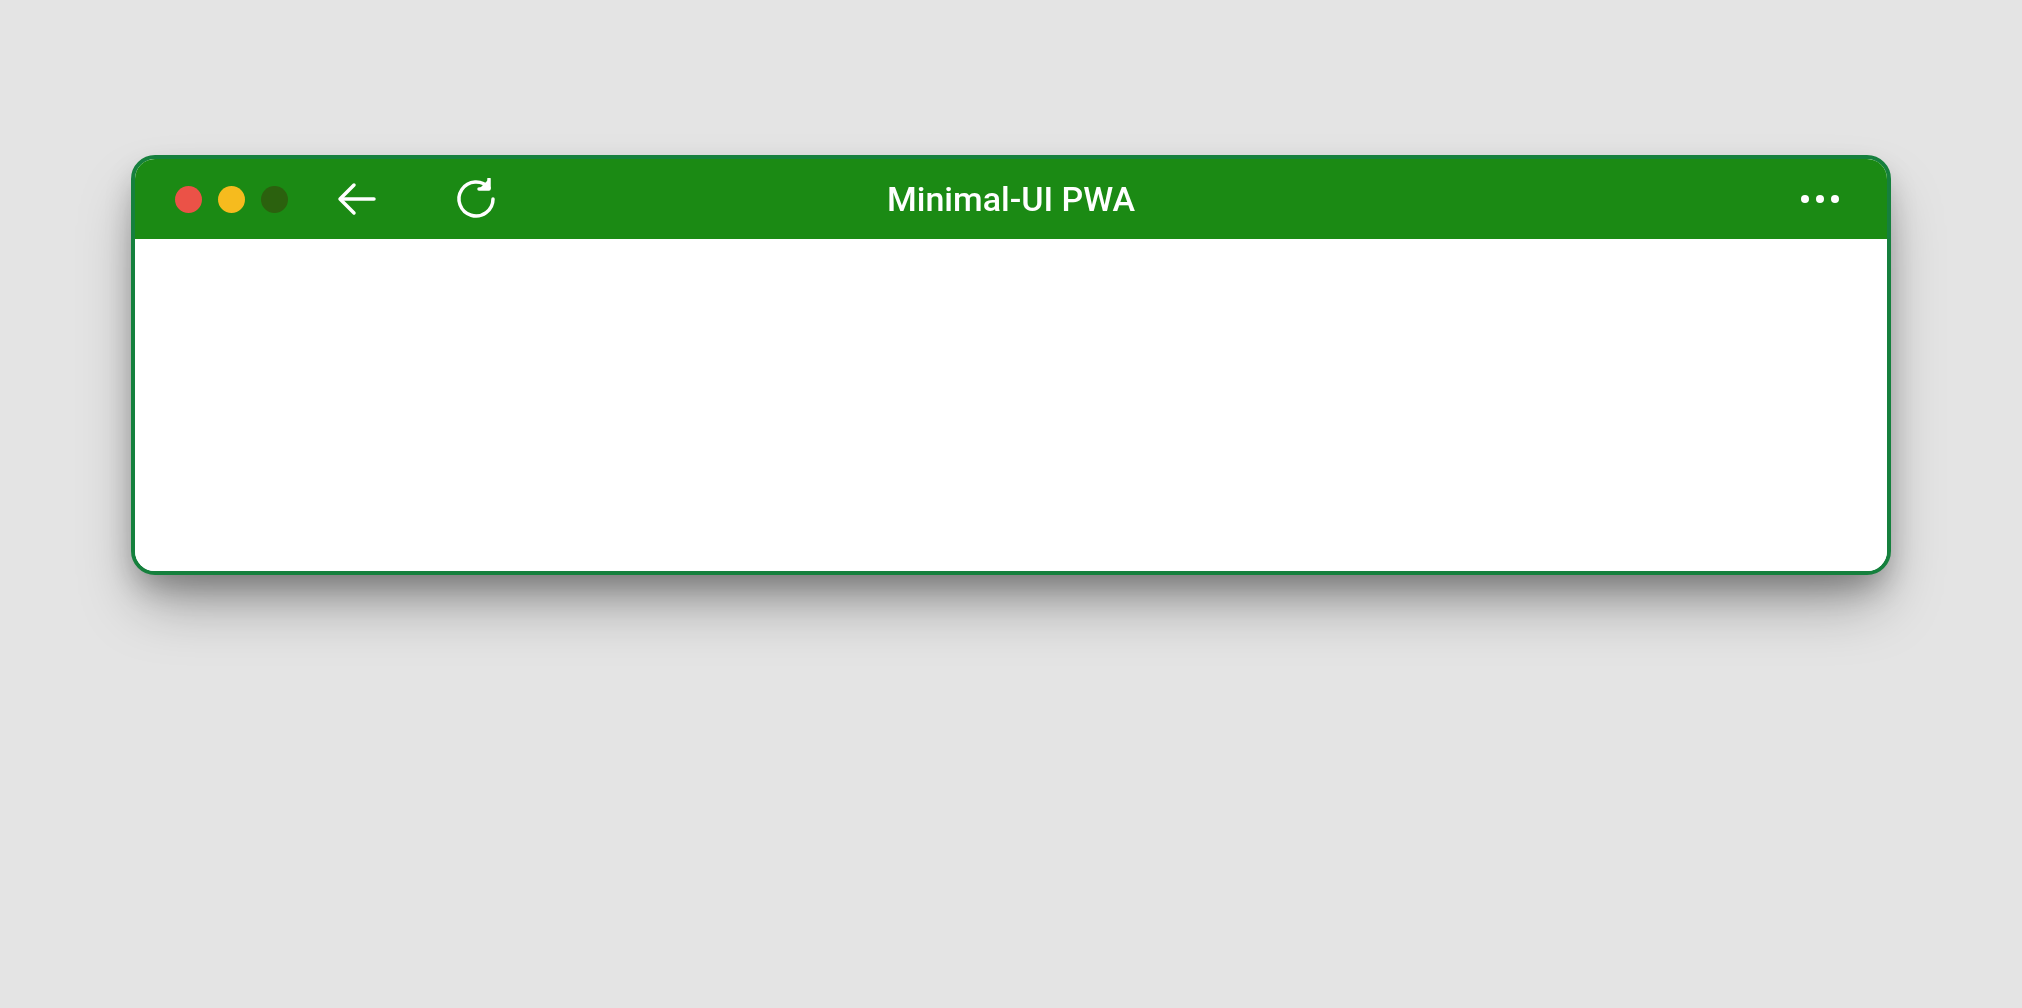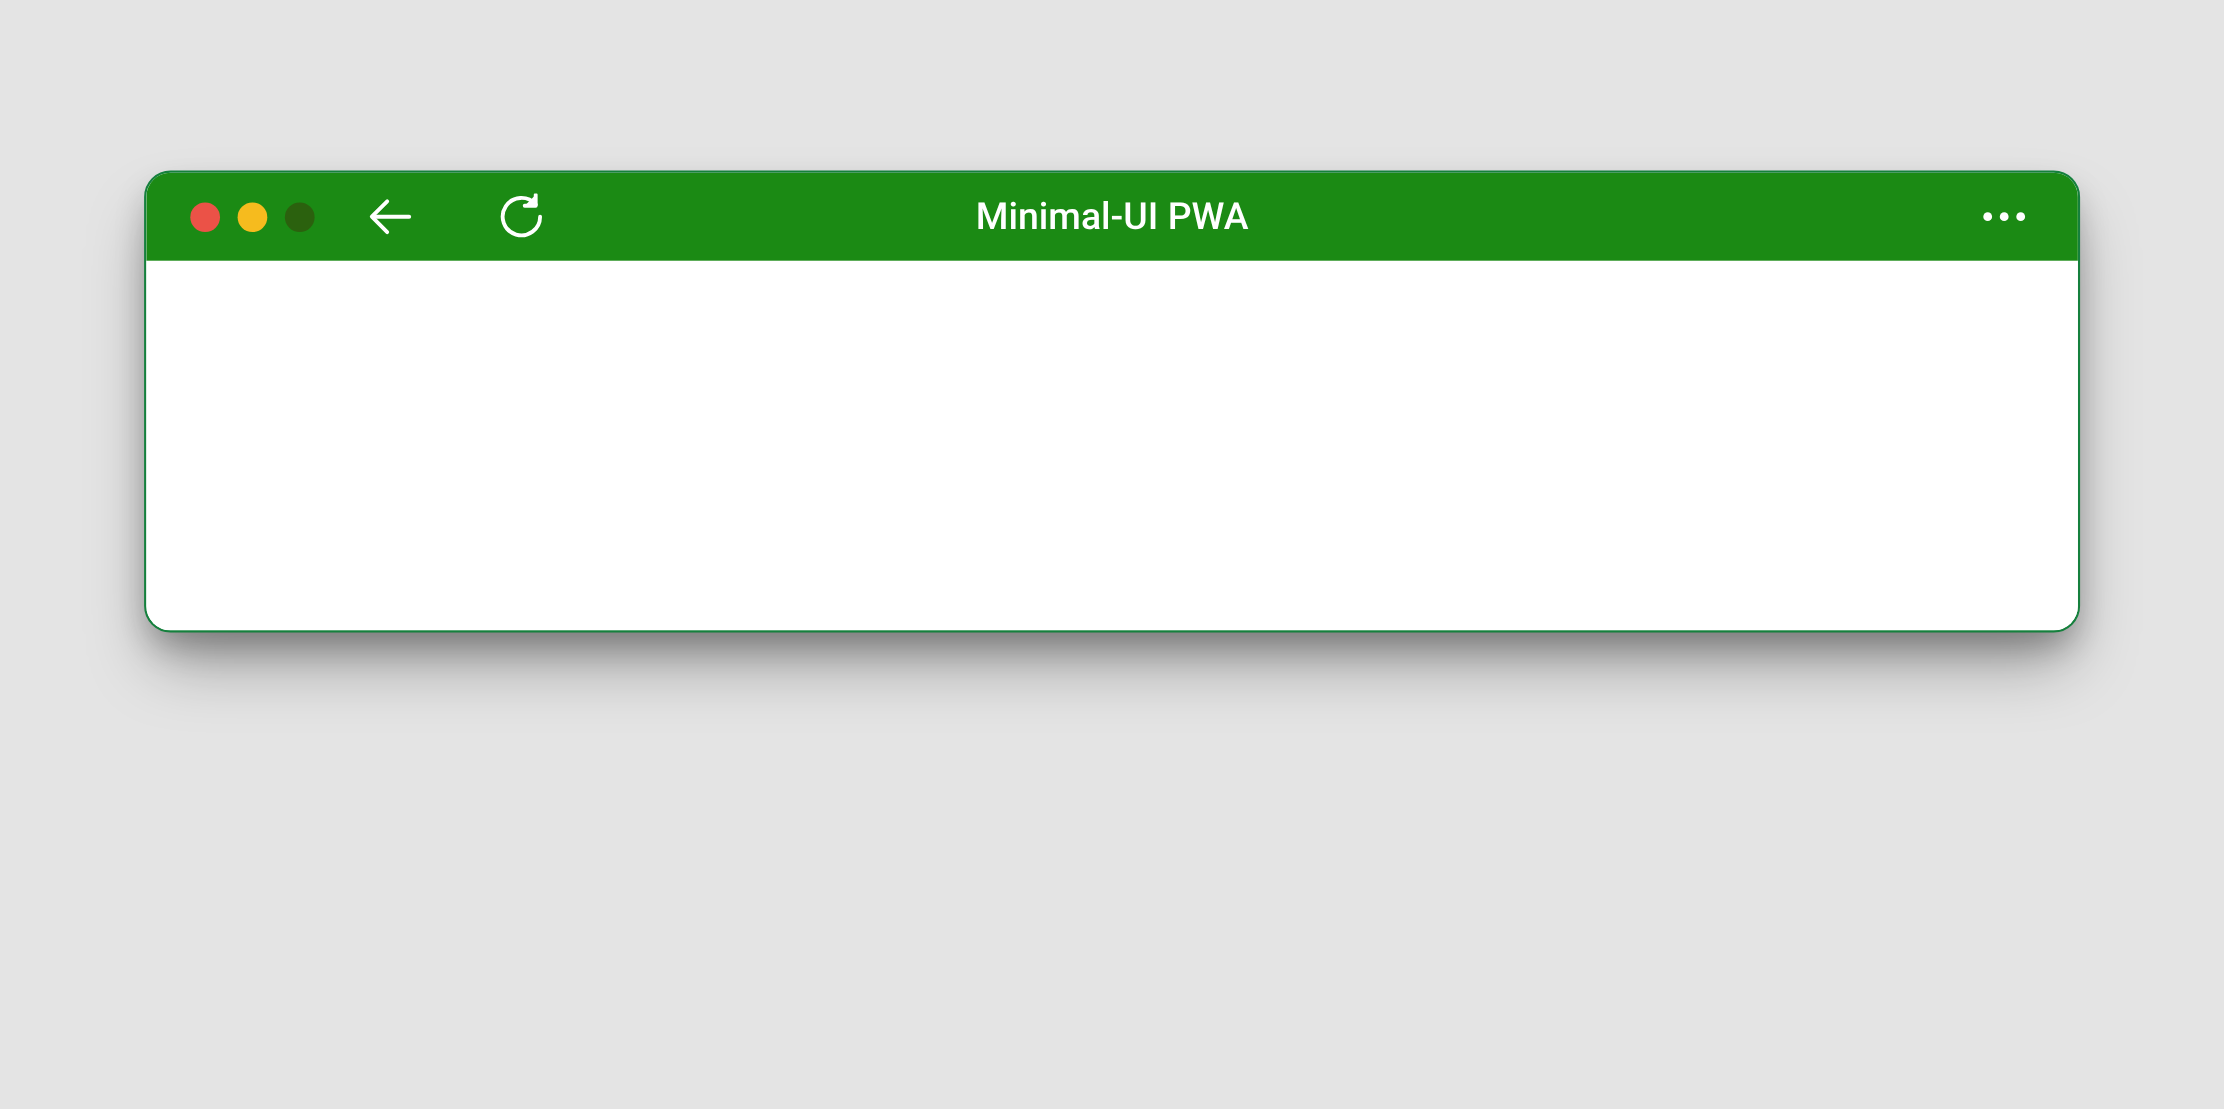--- a/index.html
+++ b/index.html
@@ -17,21 +17,21 @@
       justify-content: center;
       padding-top: 155px;
       font-family: -apple-system, BlinkMacSystemFont, "Segoe UI", Roboto, Helvetica, Arial, sans-serif;
     }
     
     .window {
       width: 1760px;
       height: 420px;
       background: #ffffff;
       border-radius: 24px;
-      border: 2px solid #15803d;
+      border: 4px solid #15803d;
       box-shadow: 0 35px 60px -10px rgba(0, 0, 0, 0.35),
                   0 15px 30px -5px rgba(0, 0, 0, 0.25);
       overflow: hidden;
       display: flex;
       flex-direction: column;
     }
     
     .titlebar {
       height: 80px;
       background: #1b8a14;

